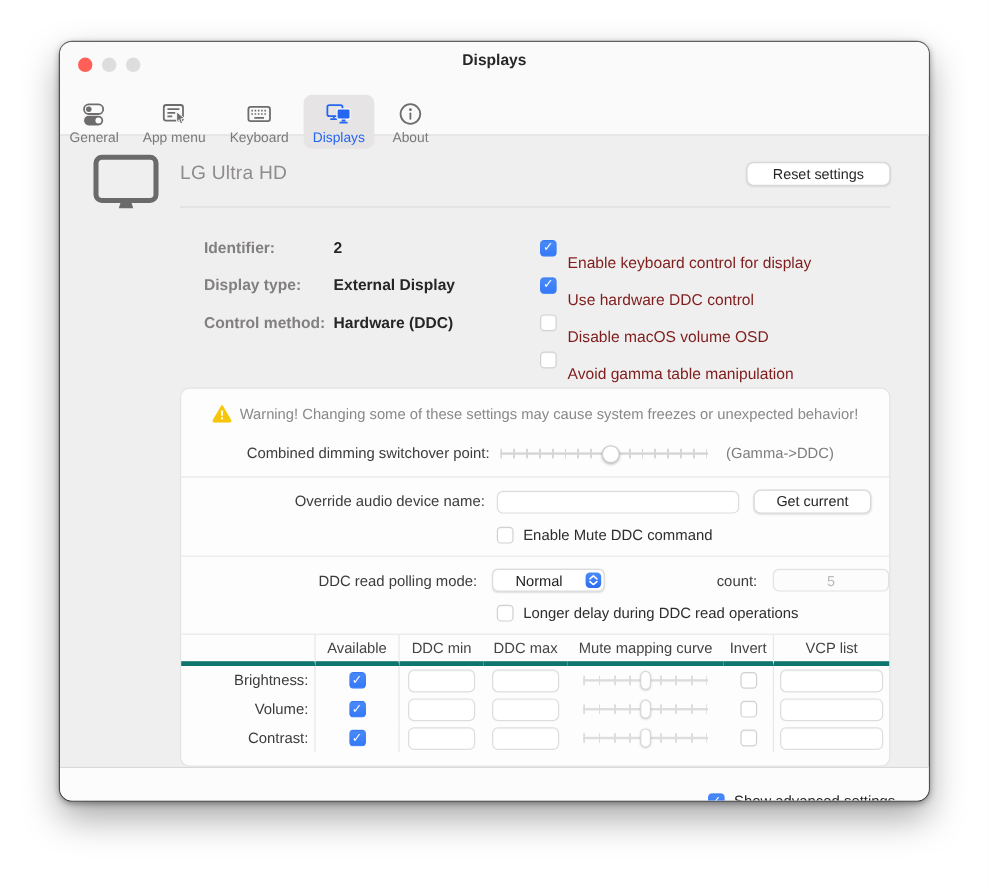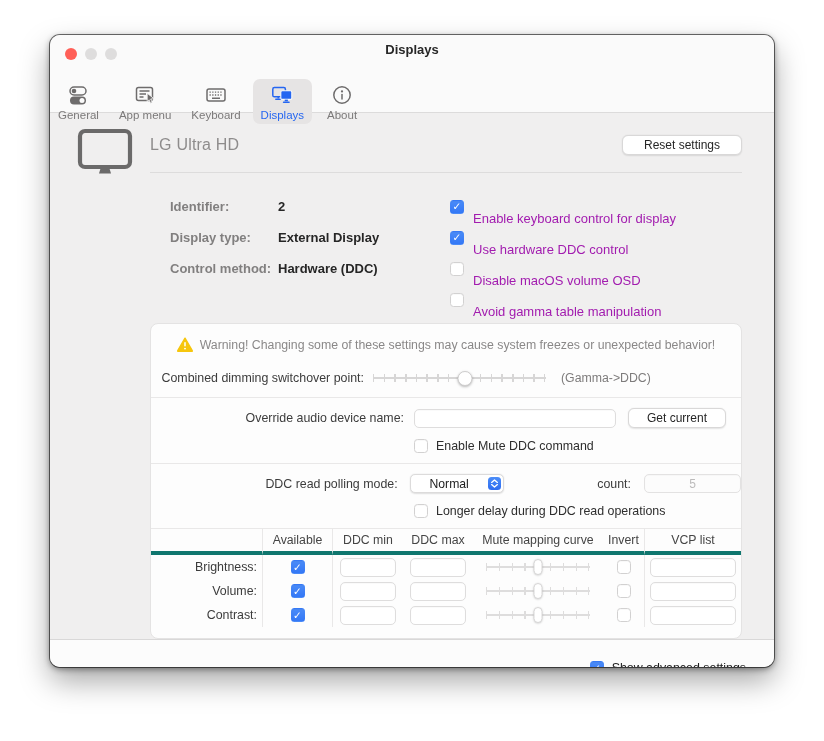--- a/index.html
+++ b/index.html
@@ -52,33 +52,33 @@
        box-shadow:0 .5px 1.5px rgba(0,0,0,.10);font-family:inherit;}
   .reset-btn{width:120px;margin-left:auto;}
   .dh-divider{border-bottom:1px solid #dddcdc;margin-top:11px;}
   .info-section{display:flex;padding:13px 32px 0 120px;}
   .info-left{width:280px;font-weight:bold;}
   .info-row{display:flex;height:31px;align-items:center;}
   .info-label{width:108px;font-size:13px;color:#817f7f;}
   .info-value{font-size:13px;color:#262626;}
   .info-right{flex:1;}
   .opt-row{display:flex;align-items:center;gap:9px;height:31px;}
-  .opt-label{font-size:13px;color:#a21caf;margin-top:24px;}
+  .opt-label{font-size:13px;color:#7f1d1d;margin-top:24px;}
   
   .cb{width:14px;height:14px;border-radius:3.5px;background:#fff;border:1px solid #d2d1d1;
       box-shadow:inset 0 .5px 1px rgba(0,0,0,.05);flex:none;display:inline-flex;align-items:center;justify-content:center;}
   .cb.checked{background:linear-gradient(#4a8bf8,var(--accent-blue));border-color:transparent;}
   .cb.checked::after{content:"✓";color:#fff;font-size:10.5px;font-weight:bold;line-height:1;}
   
   .panel{margin:8px 32px 0 100px;background:var(--panel-bg);border:1px solid #e4e3e3;border-radius:8px;}
   .warn-row{display:flex;align-items:center;justify-content:center;gap:7px;padding:13px 8px 7px;}
   .warn-text{font-size:12.3px;color:#8a8888;}
   .warn-icon{width:16px;height:15px;flex:none;}
   .p-row{display:flex;align-items:center;}
-  .dimming-row{height:38px;}
+  .dimming-row{height:38px;padding-left:44px;}
   .p-label{font-size:12.4px;color:#3c3c3c;text-align:right;}
   .dim-label{width:213px;}
   .form-label{width:253px;}
   .p-divider{border-top:1px solid #e9e8e8;}
   
   .slider{position:relative;height:18px;}
   .slider .track{position:absolute;top:8.2px;left:0;right:0;height:1.5px;background:#d7d6d6;}
   .slider .ticks{position:absolute;top:5px;left:0;right:1px;height:8px;
       background:repeating-linear-gradient(to right,#d7d6d6 0 1.5px,transparent 1.5px 10.7px);}
   .slider .handle{position:absolute;top:1.5px;left:var(--pct,50%);transform:translateX(-50%);

